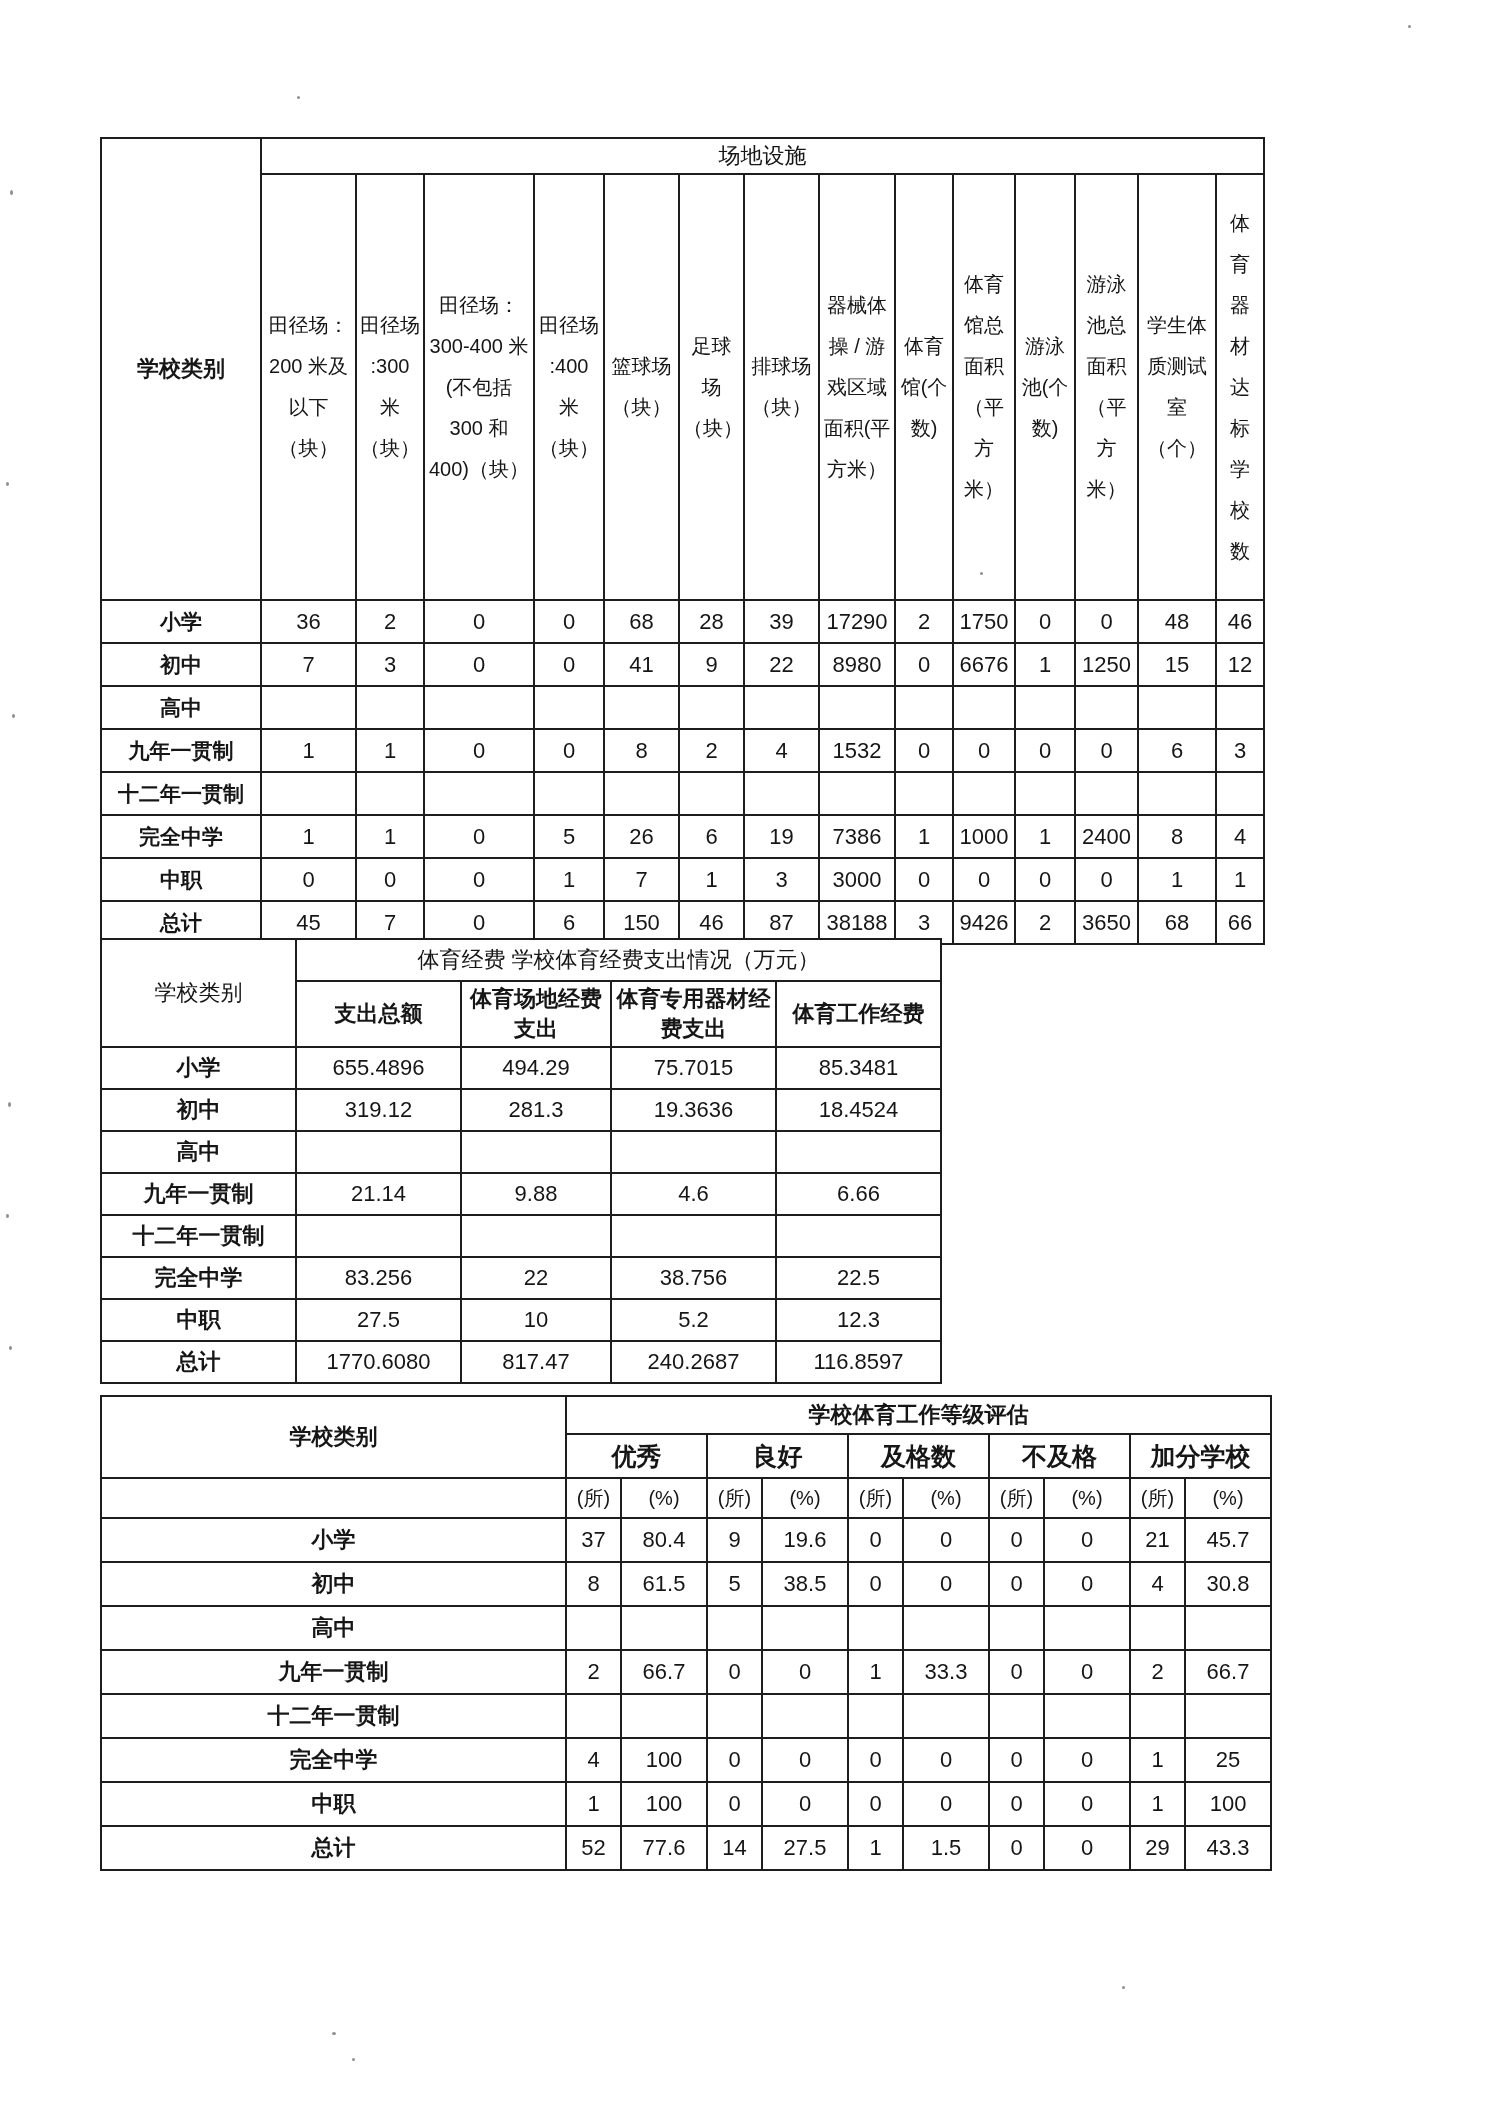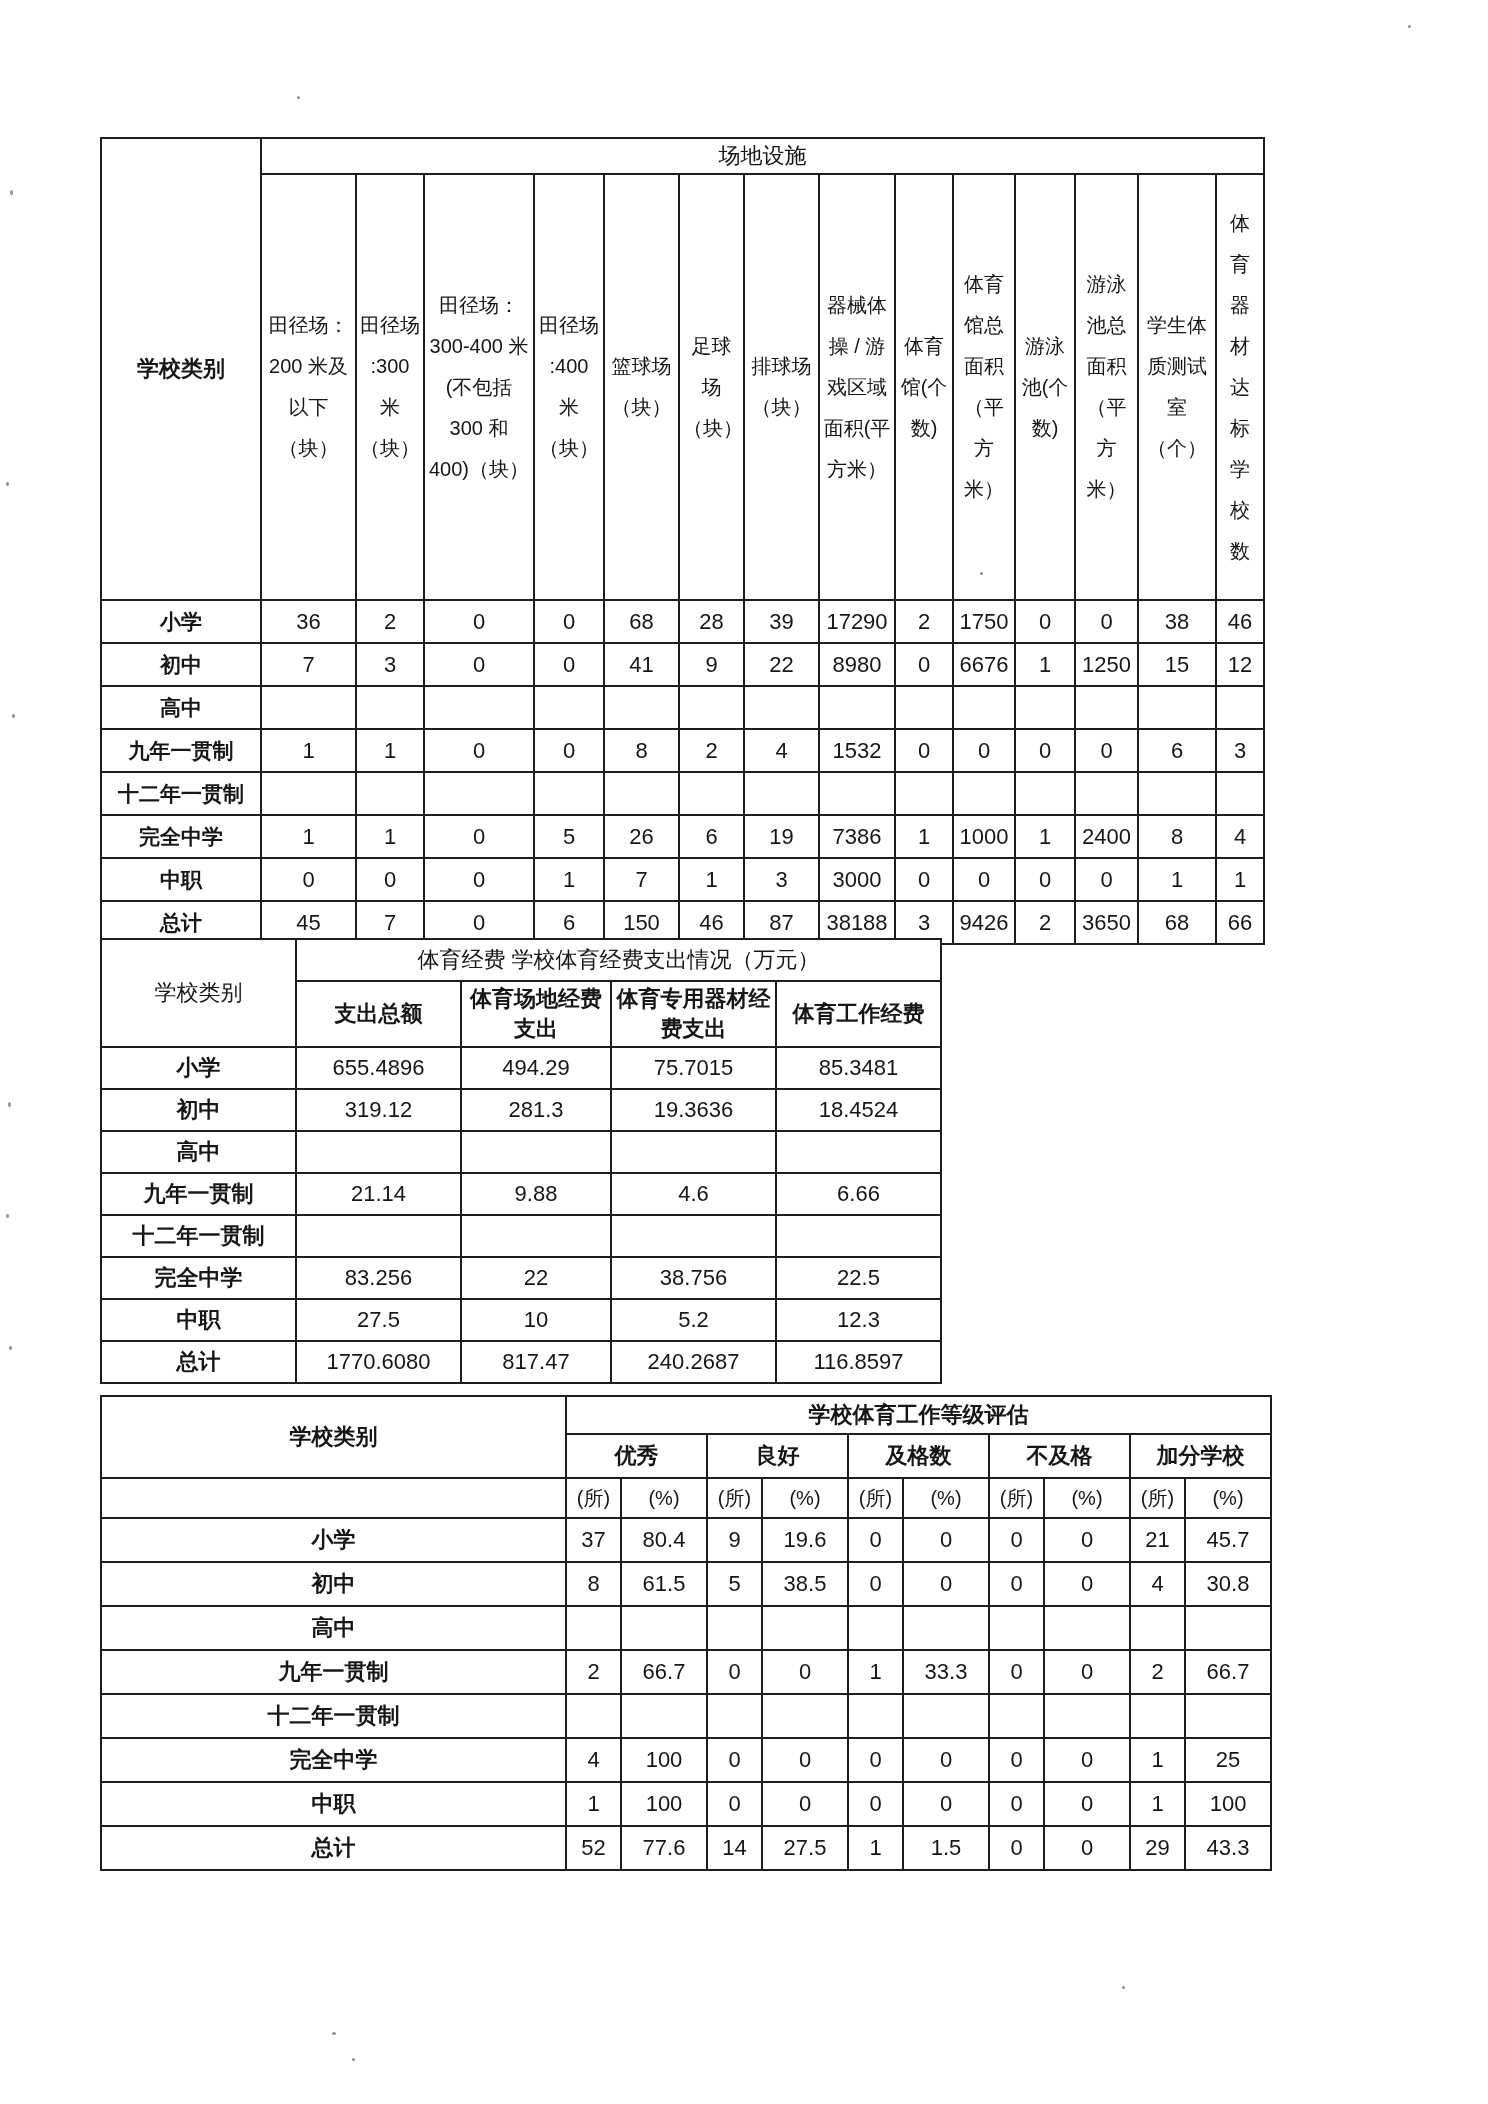--- a/index.html
+++ b/index.html
@@ -37,21 +37,21 @@
   
   .t2{left:100px;top:938px;width:840px;font-size:22px;}
   .t2 thead tr.toprow th{height:36px;font-weight:normal;}
   .t2 thead tr.colsrow th{height:40px;font-weight:bold;}
   .t2 th.cat{font-weight:bold;}
   .t2 tbody tr{height:42px;}
   .t2 tbody th{font-weight:bold;}
   
   .t3{left:100px;top:1395px;width:1170px;font-size:21px;}
   .t3 thead tr.toprow th{height:32px;font-weight:bold;font-size:22px;}
-  .t3 thead tr.grouprow th{height:38px;font-weight:bold;font-size:22px;}
+  .t3 thead tr.grouprow th{height:38px;font-weight:bold;font-size:25px;}
   .t3 thead tr.subrow th{height:34px;font-size:20px;}
   .t3 th.cat{font-weight:bold;font-size:22px;}
   .t3 tbody tr{height:44px;}
   .t3 tbody th{font-weight:bold;font-size:22px;}
   .t3 tbody td{font-size:22px;}
   
   .speck{position:absolute;background:#8f8f8f;border-radius:50%;}
 </style>
 </head>
 <body>
@@ -106,21 +106,21 @@
           <td>0</td>
           <td>0</td>
           <td>68</td>
           <td>28</td>
           <td>39</td>
           <td>17290</td>
           <td>2</td>
           <td>1750</td>
           <td>0</td>
           <td>0</td>
-          <td>38</td>
+          <td>48</td>
           <td>46</td>
         </tr>
         <tr>
           <th>初中</th>
           <td>7</td>
           <td>3</td>
           <td>0</td>
           <td>0</td>
           <td>41</td>
           <td>9</td>

